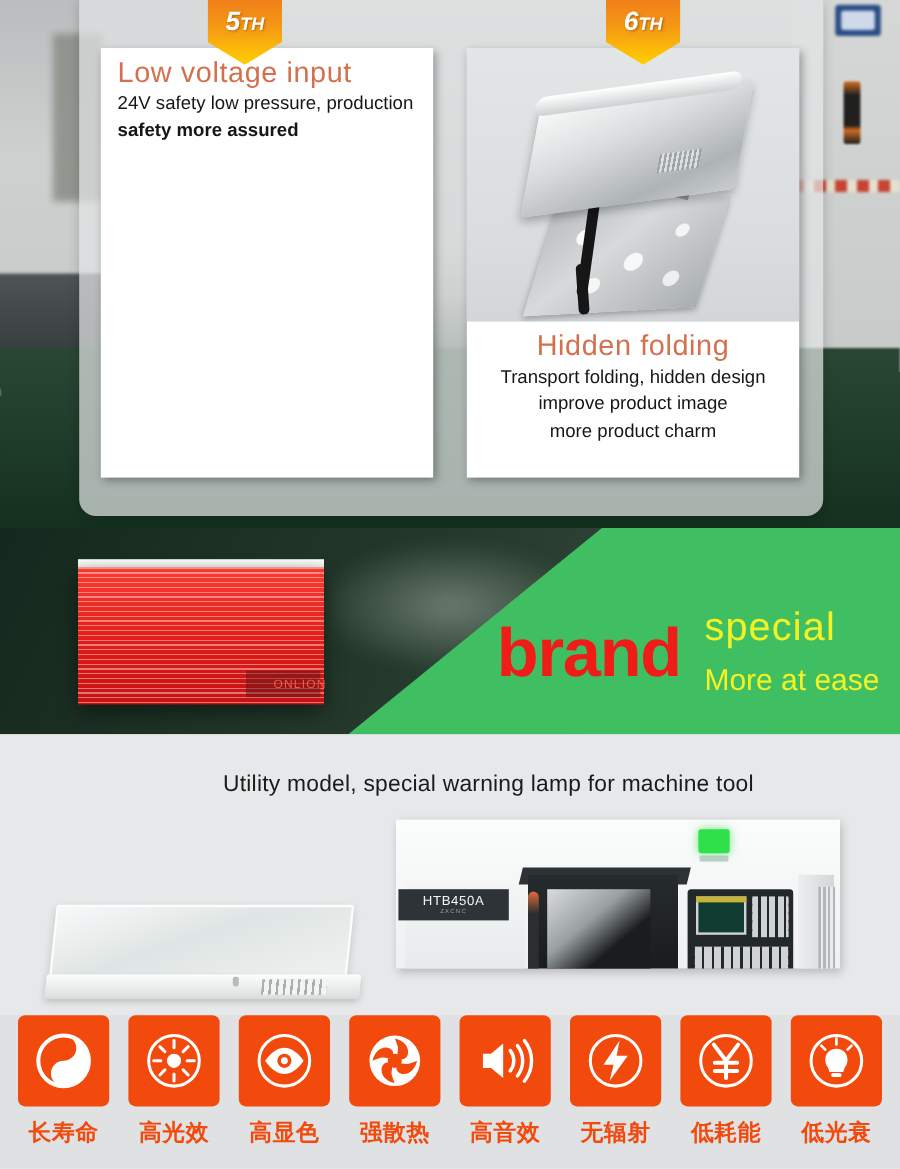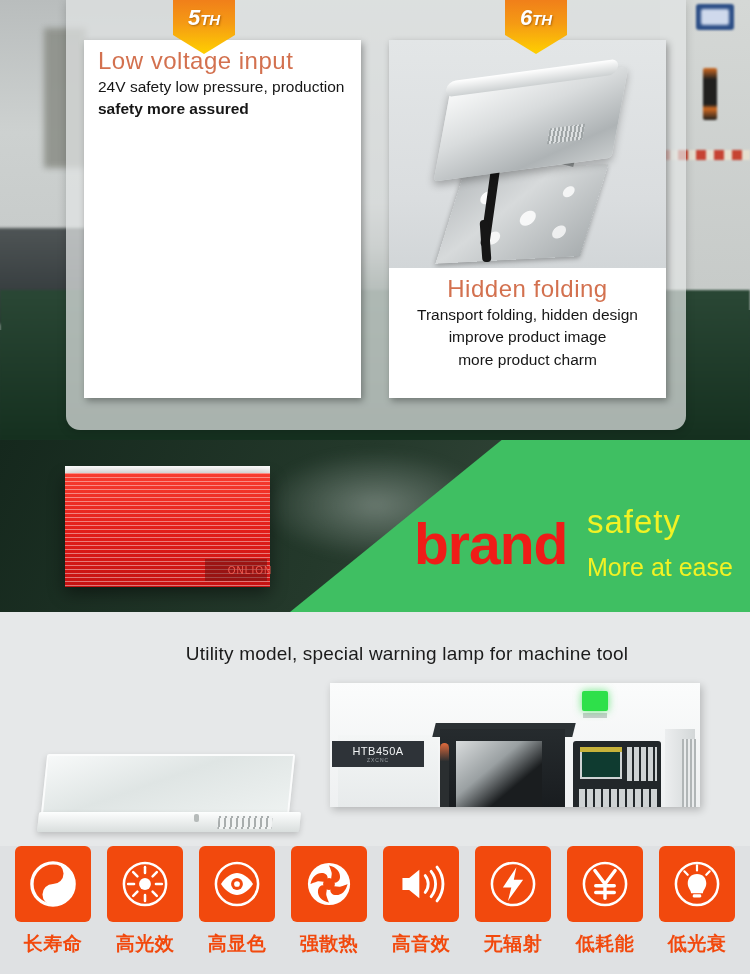--- a/index.html
+++ b/index.html
@@ -384,21 +384,21 @@
   <div class="band-bg"></div>
   <div class="band-haze"></div>
   <div class="band-green"></div>
 </div>
 <div class="led-top"></div>
 <div class="led"></div>
 <div class="led-mark">
   <span>ONLION</span>
 </div>
 <div class="brand-word">brand</div>
-<div class="product-word">safety</div>
+<div class="product-word">special</div>
 <div class="ease-word">More at ease</div>
 
 <div class="util"></div>
 <div class="util-caption">Utility model, special warning lamp for machine tool</div>
 
 <div class="lamp-photo">
   <div class="lamp-glass"></div>
   <div class="lamp-base"></div>
   <div class="lamp-vents"></div>
   <div class="lamp-screw"></div>

